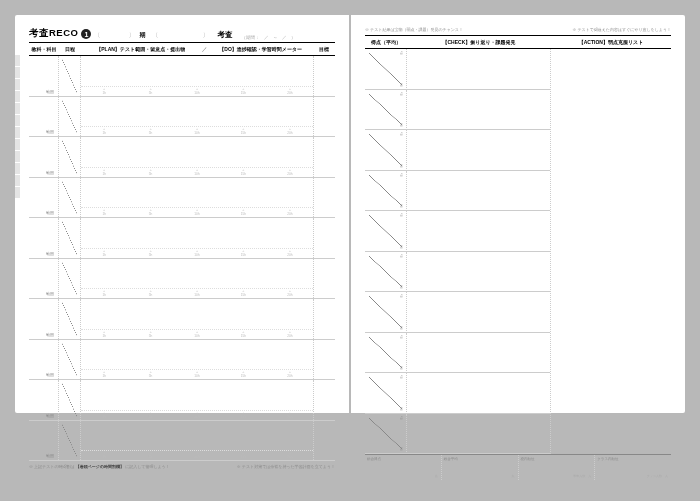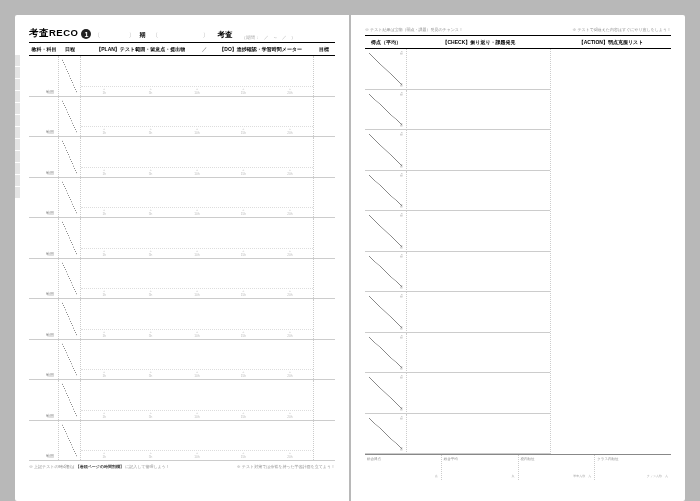--- a/index.html
+++ b/index.html
@@ -7,21 +7,21 @@
     background: #b8b8b8;
     padding: 15px;
     font-family: "Hiragino Sans", "Meiryo", sans-serif;
     width: 700px;
     height: 501px;
     overflow: hidden;
   }
   .spread {
     display: flex;
     gap: 2px;
-    height: 486px;
+    height: 398px;
   }
   .page {
     background: #fff;
     flex: 1;
     padding: 12px 14px;
     position: relative;
     font-size: 5px;
   }
   .page-left { border-radius: 2px 0 0 2px; }
   .page-right { border-radius: 0 2px 2px 0; }

